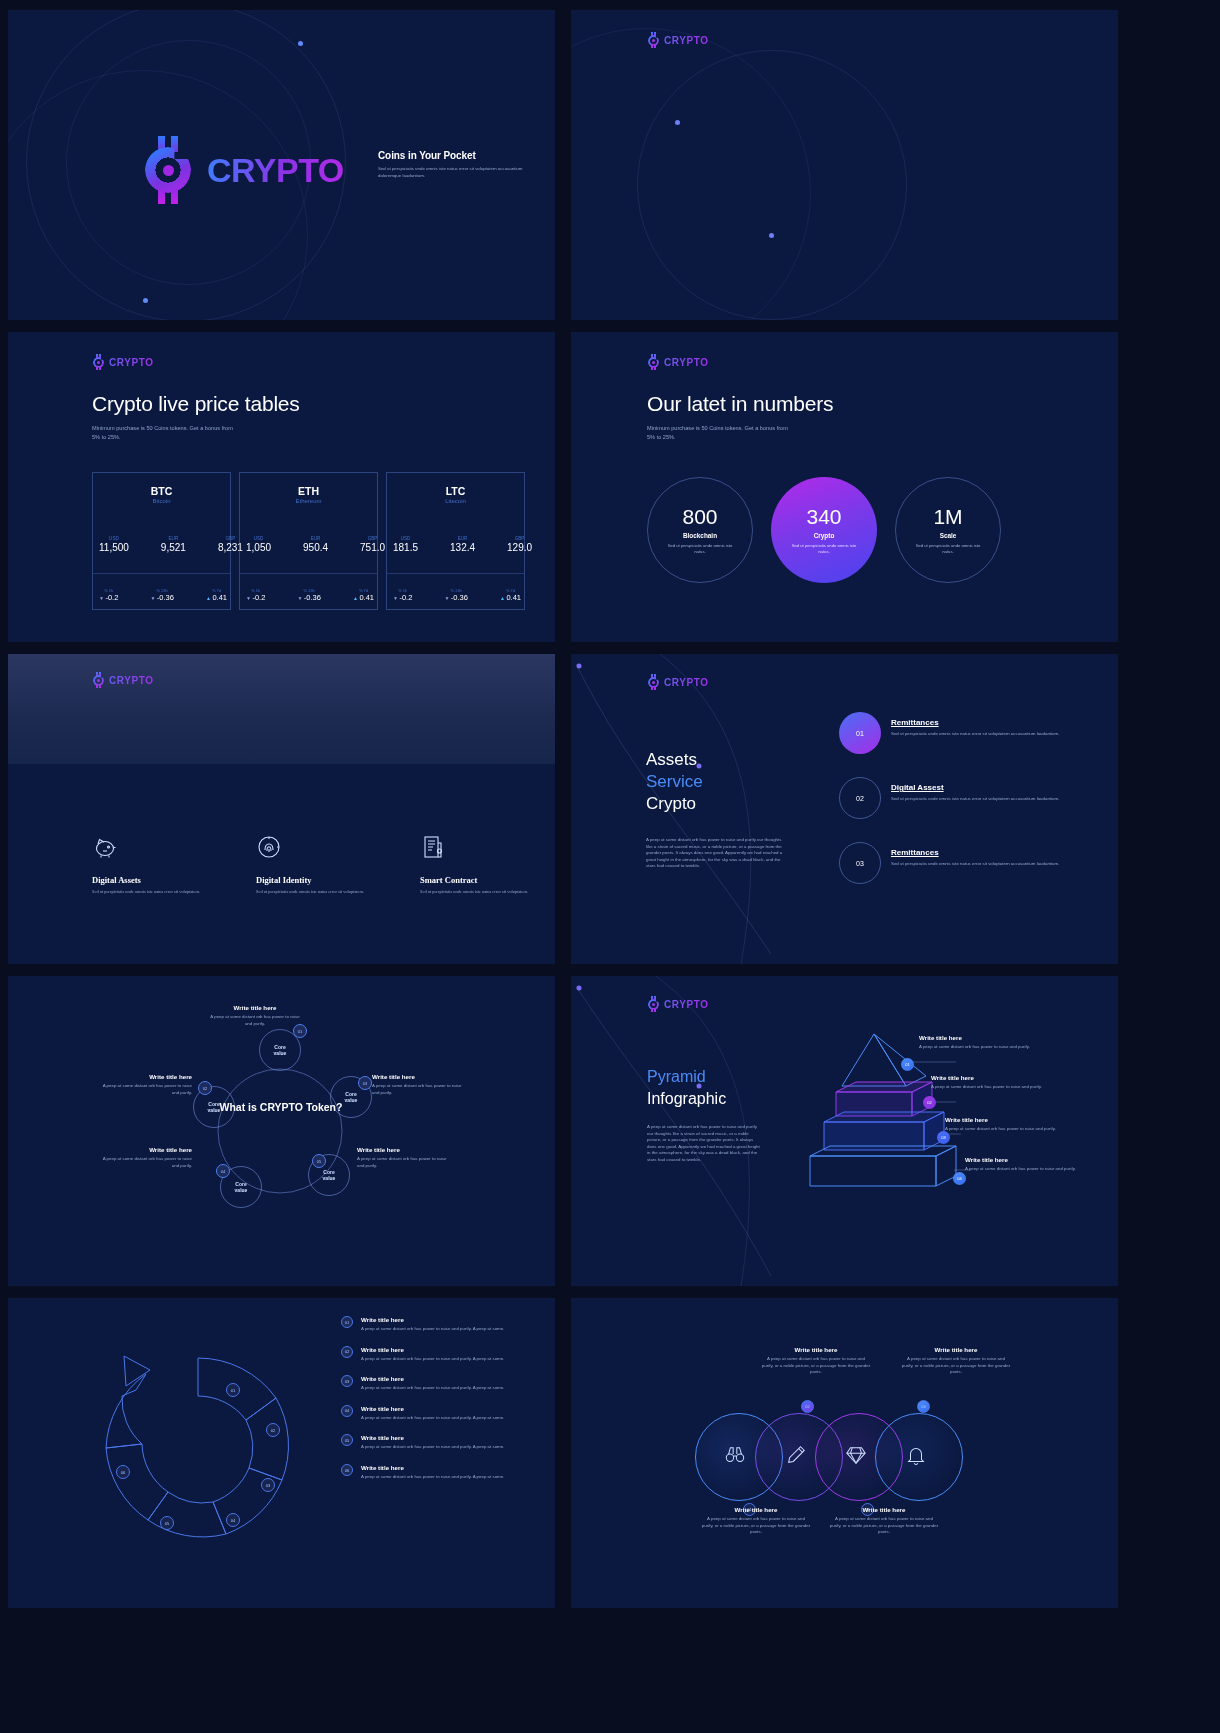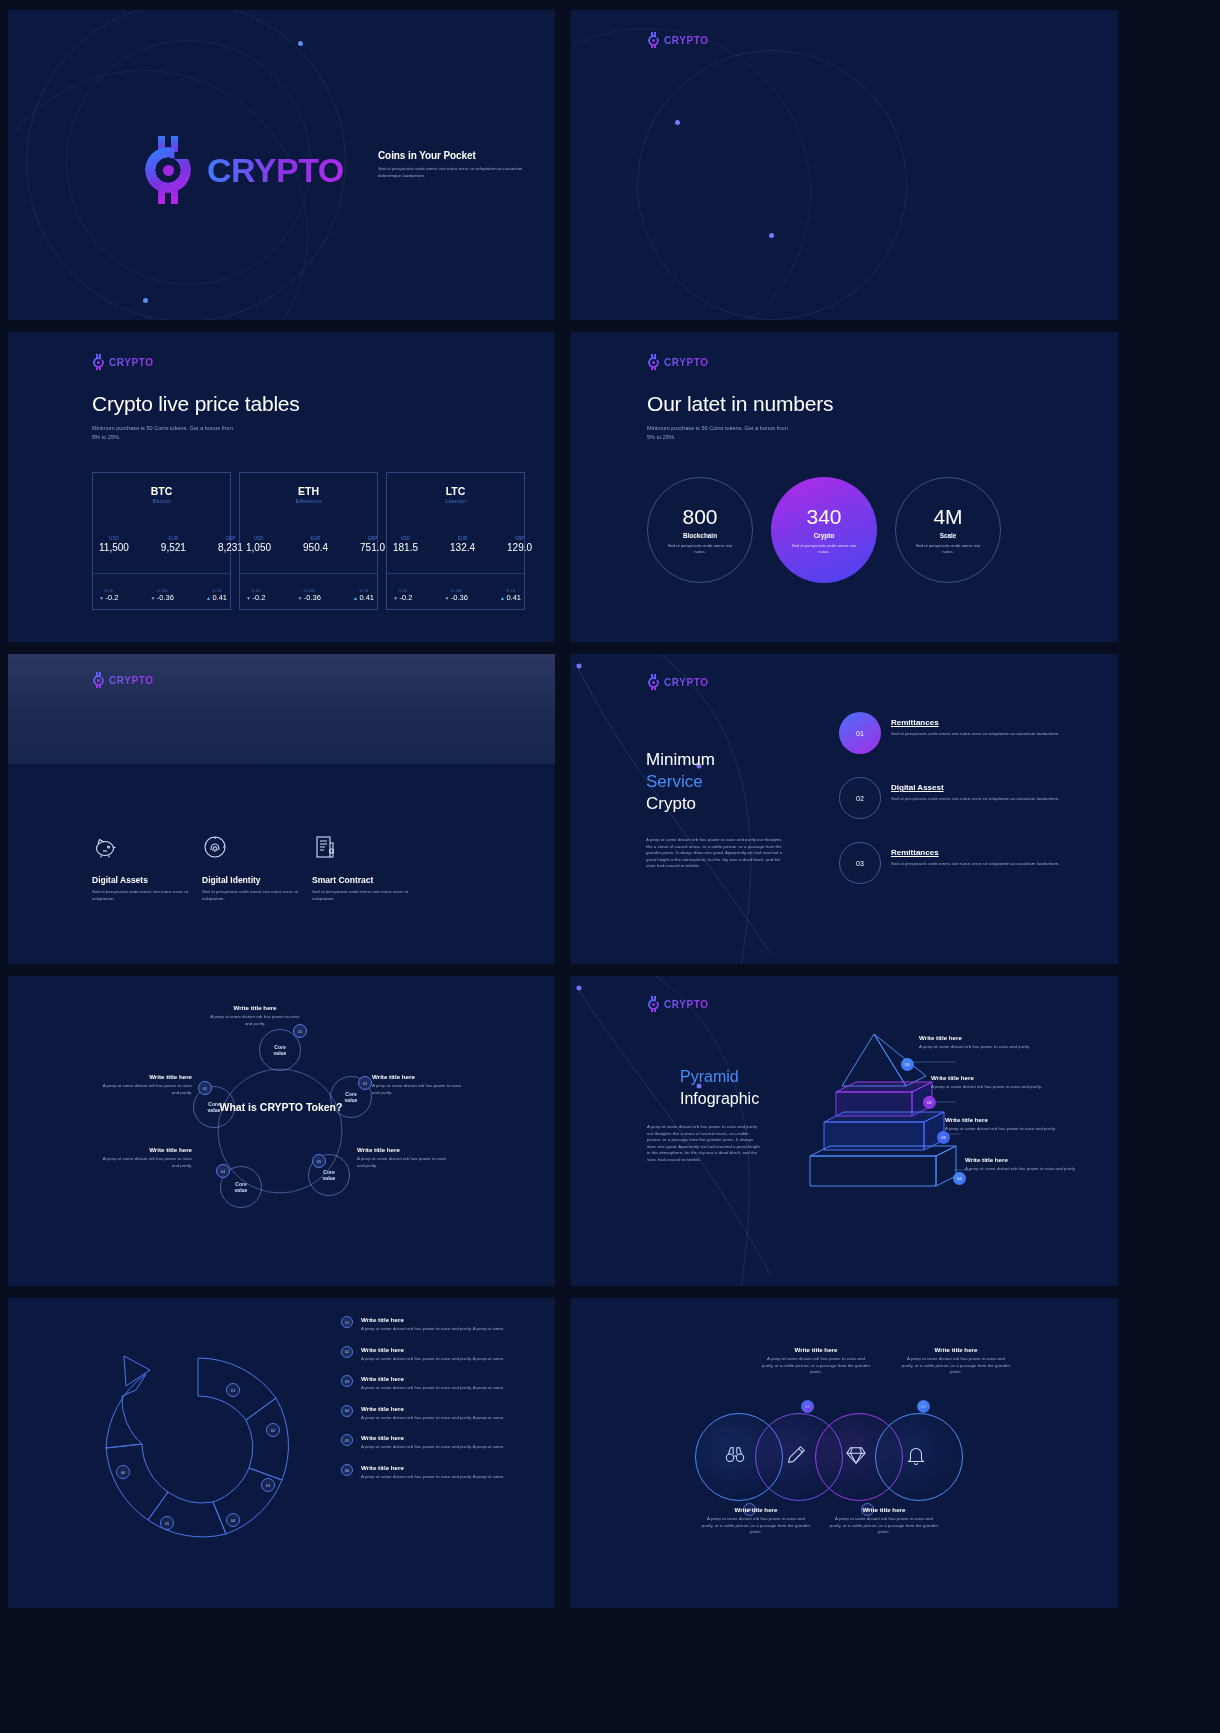--- a/index.html
+++ b/index.html
@@ -377,42 +377,42 @@
         <div class="n">800</div>
         <div class="l">Blockchain</div>
         <div class="d">Sed ut perspiciatis unde omnis iste natus.</div>
       </div>
       <div class="num-c on">
         <div class="n">340</div>
         <div class="l">Crypto</div>
         <div class="d">Sed ut perspiciatis unde omnis iste natus.</div>
       </div>
       <div class="num-c">
-        <div class="n">4M</div>
+        <div class="n">1M</div>
         <div class="l">Scale</div>
         <div class="d">Sed ut perspiciatis unde omnis iste natus.</div>
       </div>
     </div>
   </div>
 
   <div class="slide s5">
     <div class="banner"></div>
     <div class="logo" style="top:18px;left:84px;z-index:2;">
       <div class="mark">
         <div class="st1"></div>
           <div class="st2"></div>
           <div class="ring"></div>
           <div class="dot"></div>
         <div class="sb1"></div>
           <div class="sb2"></div>
       </div>
       <div class="word">CRYPTO</div>
     </div>
 
-    <div style="position:absolute;left:84px;top:180px;display:flex;">
+    <div style="position:absolute;left:84px;top:180px;display:flex;gap:54px;font-family:Liberation Serif, serif;">
       <div class="feat">
         <div class="icon">
           <svg width="26" height="26" viewBox="0 0 26 26" fill="none" stroke="#cfe0ff" stroke-width="1.1">
             <ellipse cx="13" cy="14.5" rx="8.5" ry="7"></ellipse>
             <path d="M6 10 L7.5 5.5 L12 8"></path>
               <circle cx="16.5" cy="13" r="1"></circle>
             <path d="M9 21.5v2M17 21.5v2M21.5 13.5h2"></path>
             <path d="M11 17h4"></path>
           </svg>
         </div>
@@ -459,21 +459,21 @@
         <div class="st1"></div>
           <div class="st2"></div>
           <div class="ring"></div>
           <div class="dot"></div>
         <div class="sb1"></div>
           <div class="sb2"></div>
       </div>
       <div class="word">CRYPTO</div>
     </div>
     <div style="position:absolute;left:75px;top:95px;">
-      <div class="l1" style="color:#fff;font-size:17px;line-height:1.3;">Minimum</div>
+      <div class="l1" style="color:#fff;font-size:17px;line-height:1.3;">Assets</div>
       <div class="l2" style="color:#4a8cf7;font-size:17px;line-height:1.3;">Service</div>
       <div class="l1" style="color:#fff;font-size:17px;line-height:1.3;">Crypto</div>
     </div>
     <div class="tiny" style="position:absolute;left:75px;top:183px;width:143px;">A peep at some distant orb has power to raise and purify our thoughts like a strain of sacred music, or a noble picture, or a passage from the grander poets. It always does one good. Apparently we had reached a great height in the atmosphere, for the sky was a dead black, and the stars had ceased to twinkle.</div>
 
     <div style="position:absolute;left:268px;top:58px;width:250px;">
       <div class="item">
         <div class="bub on">01</div>
         <div class="it">
           <div class="t">Remittances</div>
@@ -564,21 +564,21 @@
       <div class="mark">
         <div class="st1"></div>
           <div class="st2"></div>
           <div class="ring"></div>
           <div class="dot"></div>
         <div class="sb1"></div>
           <div class="sb2"></div>
       </div>
       <div class="word">CRYPTO</div>
     </div>
-    <div style="position:absolute;left:76px;top:90px;margin-left:33px;">
+    <div style="position:absolute;left:76px;top:90px;">
       <div style="color:#4a8cf7;font-size:16px;line-height:1.35;">Pyramid</div>
       <div style="color:#fff;font-size:16px;line-height:1.35;">Infographic</div>
     </div>
     <div class="tiny" style="position:absolute;left:76px;top:148px;width:116px;">A peep at some distant orb has power to raise and purify our thoughts like a strain of sacred music, or a noble picture, or a passage from the grander poets. It always does one good. Apparently we had reached a great height in the atmosphere, for the sky was a dead black, and the stars had ceased to twinkle.</div>
 
     <svg style="position:absolute;left:235px;top:48px;" width="180" height="200">
 
       <path d="M68 10 L 100 62 L 36 62 Z" fill="none" stroke="#4a8cf7" stroke-width="1"></path>
       <path d="M68 10 L 100 62 L 120 52 Z" fill="none" stroke="#4a8cf7" stroke-width="1"></path>
 

